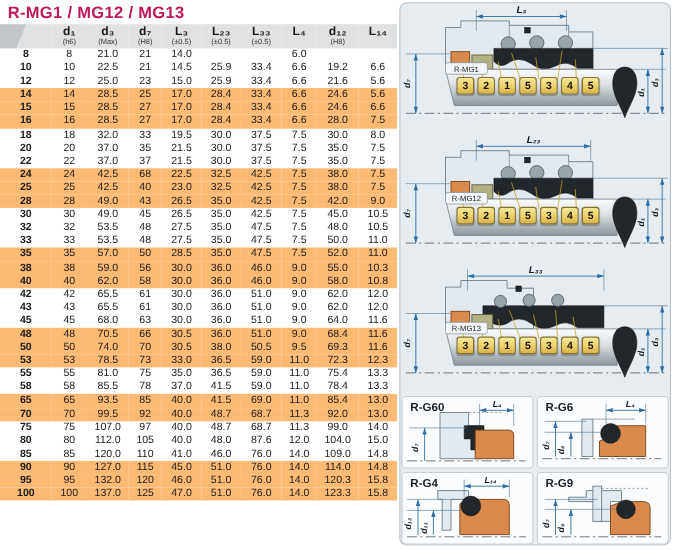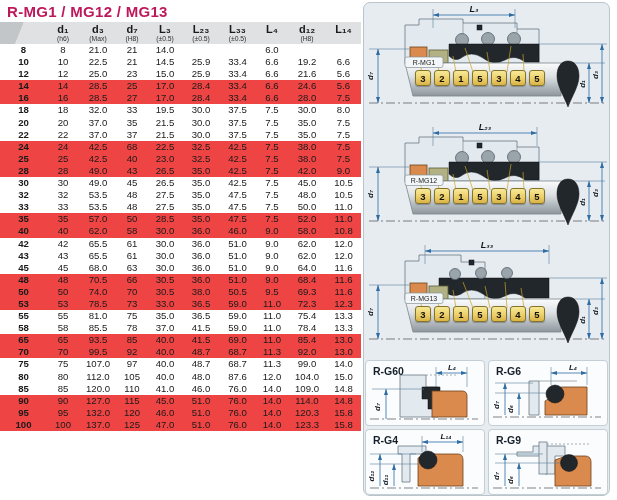--- a/index.html
+++ b/index.html
@@ -32,21 +32,21 @@
   }
   thead th.diag{
     background:linear-gradient(112deg,#c3c6c8 0%,#c3c6c8 42%,#e0e1e2 43%);
   }
   .h-label{font-size:11px;line-height:12px;}
   .h-tol{font-size:6.8px;font-weight:normal;color:#333;line-height:7px;}
   tbody td{
     text-align:center;font-size:9.6px;height:12.1px;line-height:12.1px;
     padding:0;white-space:nowrap;
   }
-  tbody tr.stripe{background:#ef4444;}
+  tbody tr.stripe{background:#fdba74;}
   tbody td.size{font-weight:bold;}
   
   .panel{
     position:absolute;left:363px;top:2px;width:247px;height:494px;
     background:#e7ecf1;border:1px solid #b9c4cb;border-radius:7px;
     box-sizing:border-box;padding:1px 1px;
   }
   .diagram{position:relative;width:245px;height:118px;}
   .callouts{position:absolute;display:flex;gap:3px;left:50px;top:66px;}
   .callout{
@@ -190,20 +190,32 @@
           <td>28.5</td>
           <td>25</td>
           <td>17.0</td>
           <td>28.4</td>
           <td>33.4</td>
           <td>6.6</td>
           <td>24.6</td>
           <td>5.6</td>
         </tr>
         <tr class="stripe">
+          <td class="size">15</td>
+          <td>15</td>
+          <td>28.5</td>
+          <td>27</td>
+          <td>17.0</td>
+          <td>28.4</td>
+          <td>33.4</td>
+          <td>6.6</td>
+          <td>24.6</td>
+          <td>6.6</td>
+        </tr>
+        <tr class="stripe">
           <td class="size">16</td>
           <td>16</td>
           <td>28.5</td>
           <td>27</td>
           <td>17.0</td>
           <td>28.4</td>
           <td>33.4</td>
           <td>6.6</td>
           <td>28.0</td>
           <td>7.5</td>
@@ -320,20 +332,32 @@
           <td class="size">35</td>
           <td>35</td>
           <td>57.0</td>
           <td>50</td>
           <td>28.5</td>
           <td>35.0</td>
           <td>47.5</td>
           <td>7.5</td>
           <td>52.0</td>
           <td>11.0</td>
+        </tr>
+        <tr class="stripe">
+          <td class="size">38</td>
+          <td>38</td>
+          <td>59.0</td>
+          <td>56</td>
+          <td>30.0</td>
+          <td>36.0</td>
+          <td>46.0</td>
+          <td>9.0</td>
+          <td>55.0</td>
+          <td>10.3</td>
         </tr>
         <tr class="stripe">
           <td class="size">40</td>
           <td>40</td>
           <td>62.0</td>
           <td>58</td>
           <td>30.0</td>
           <td>36.0</td>
           <td>46.0</td>
           <td>9.0</td>

